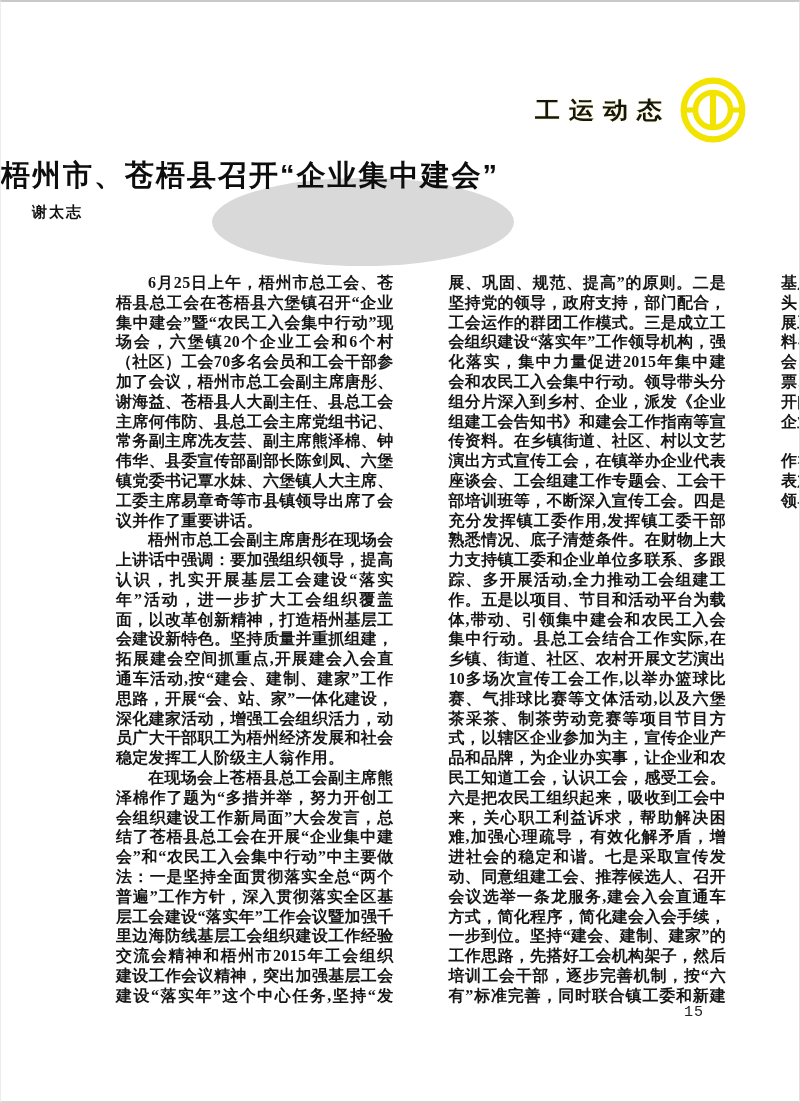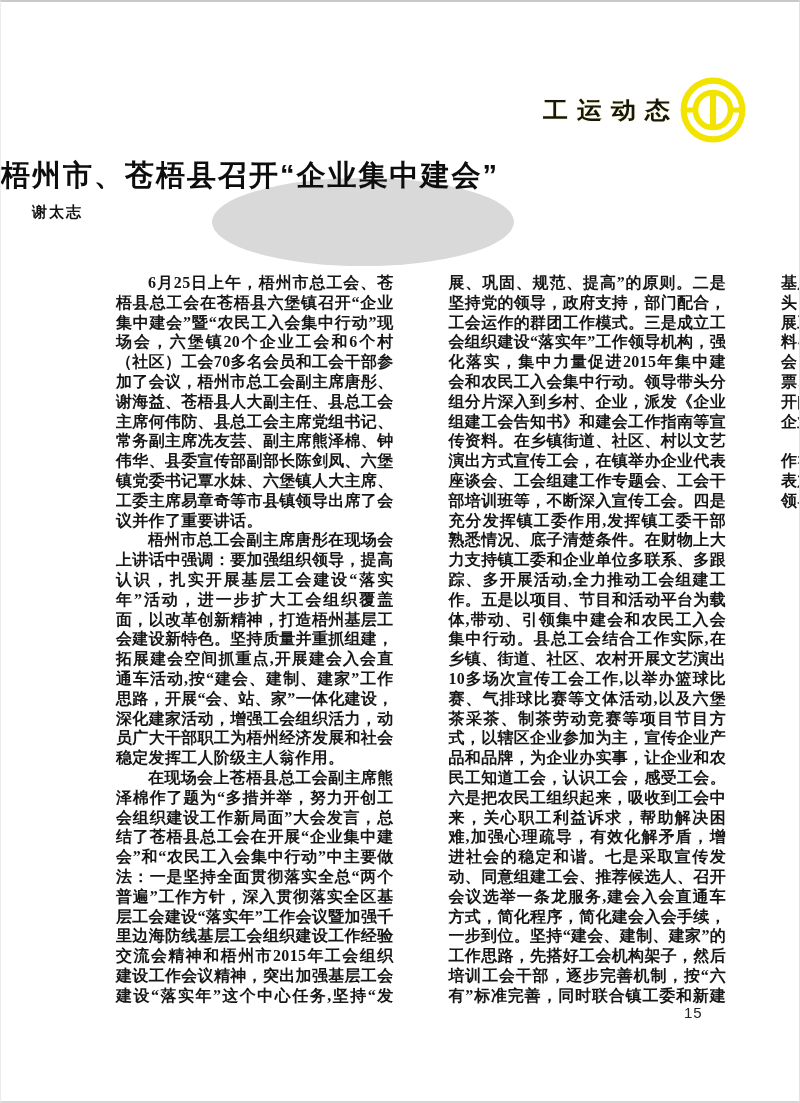--- a/index.html
+++ b/index.html
@@ -18,20 +18,21 @@
     overflow: hidden;
   }
 
   
   .masthead {
     position: absolute;
     top: 74px;
     right: 52px;
     display: flex;
     align-items: center;
+    gap: 8px;
   }
   .masthead-title {
     font-family: "Liberation Serif", serif;
     font-weight: bold;
     font-size: 25px;
     letter-spacing: 9px;
     color: #151515;
     text-shadow: 0 0 2px rgba(243, 230, 0, 0.45);
     white-space: nowrap;
     transform: scaleY(0.92);
@@ -94,21 +95,21 @@
   .para { text-indent: 2em; margin-left: 40px; }
 
   
   .page-number {
     position: absolute;
     top: 1002px;
     left: 683px;
     font-size: 15px;
     letter-spacing: 1px;
     color: #222;
-    font-family: Liberation Sans, sans-serif;
+    font-family: Liberation Mono, monospace;
   }
 </style>
 </head>
 <body>
 
 <div class="page">
 
   <header class="masthead">
     <span class="masthead-title">工运动态</span>
     <svg class="emblem" viewBox="0 0 66 66" aria-hidden="true">

